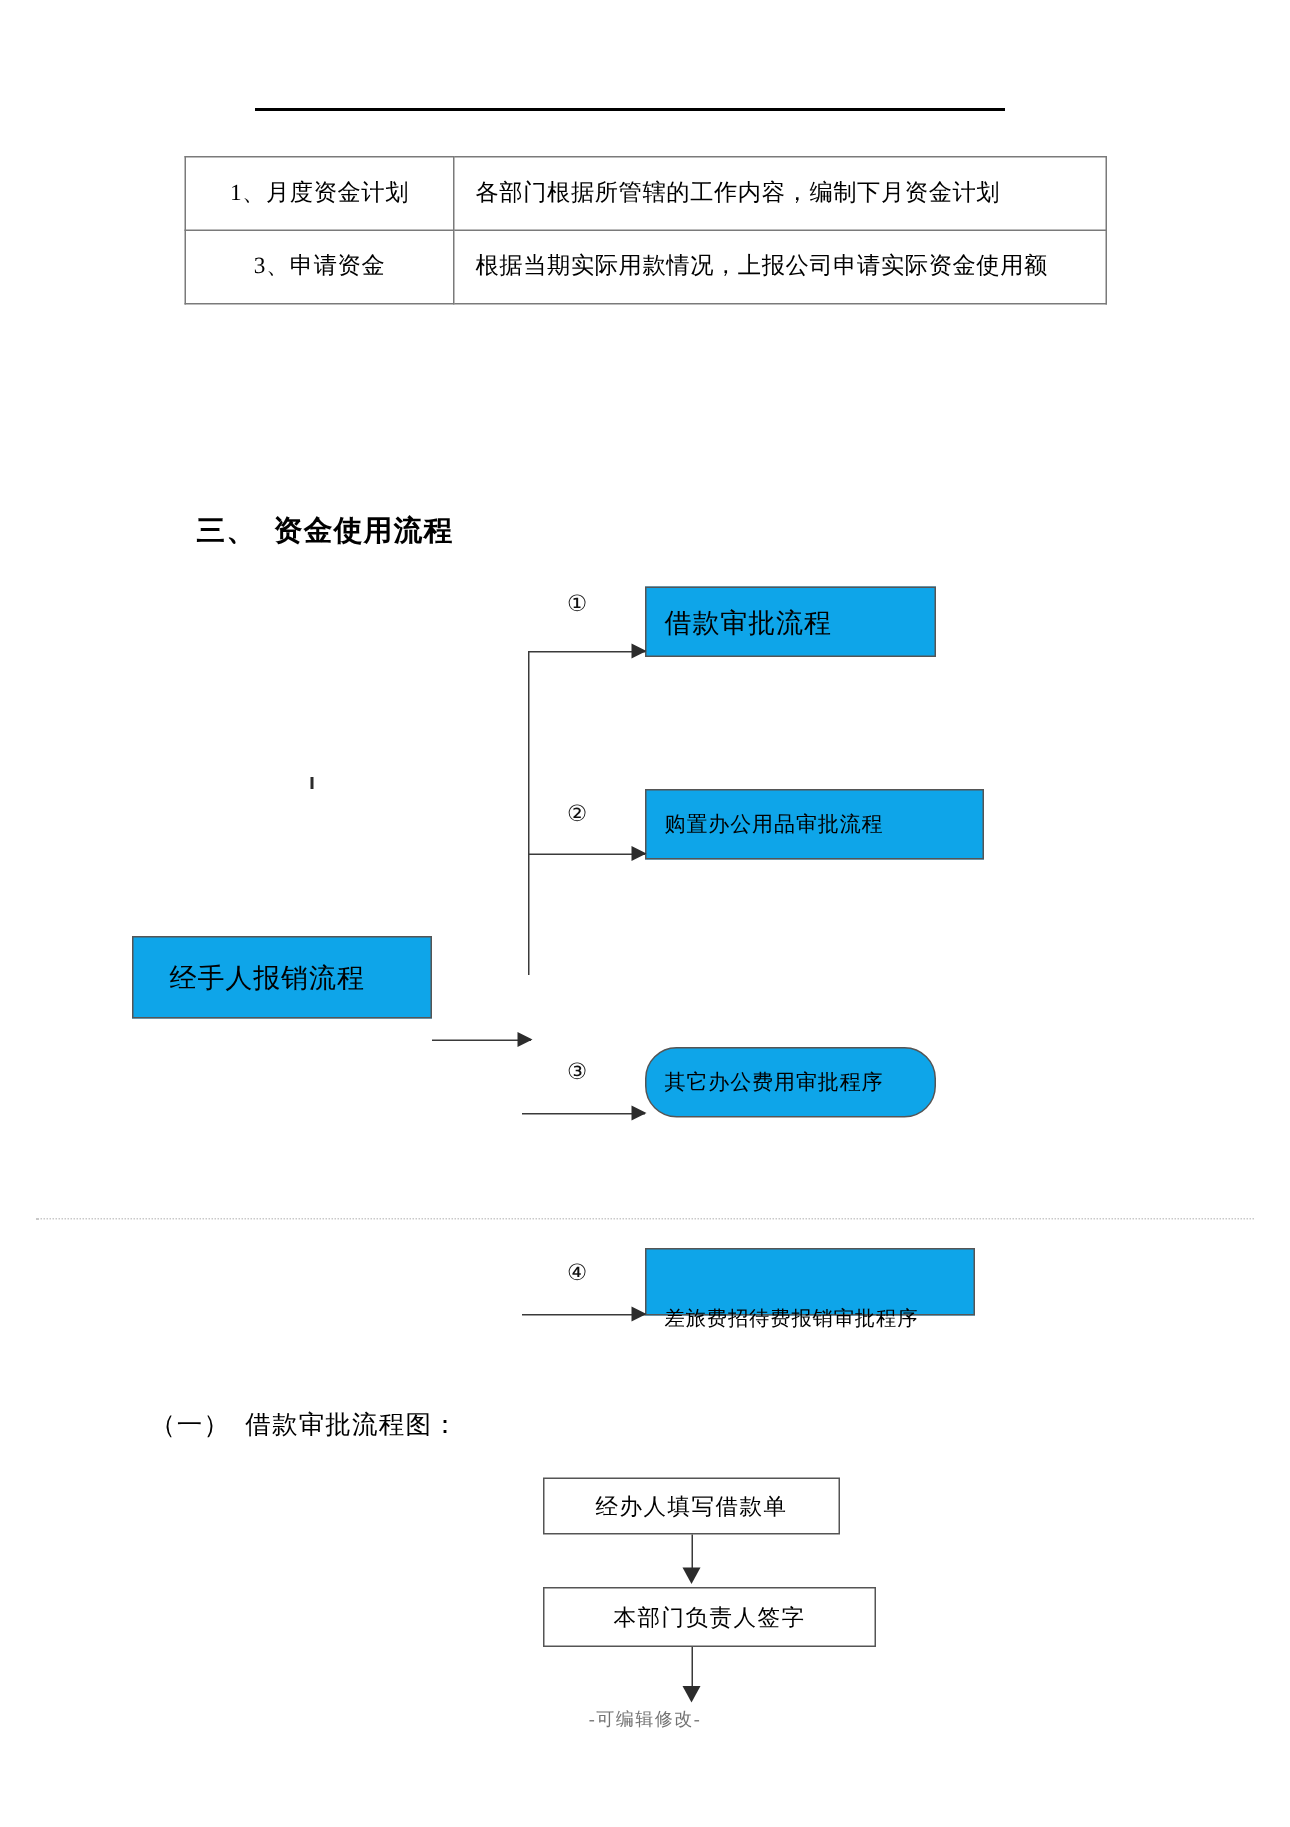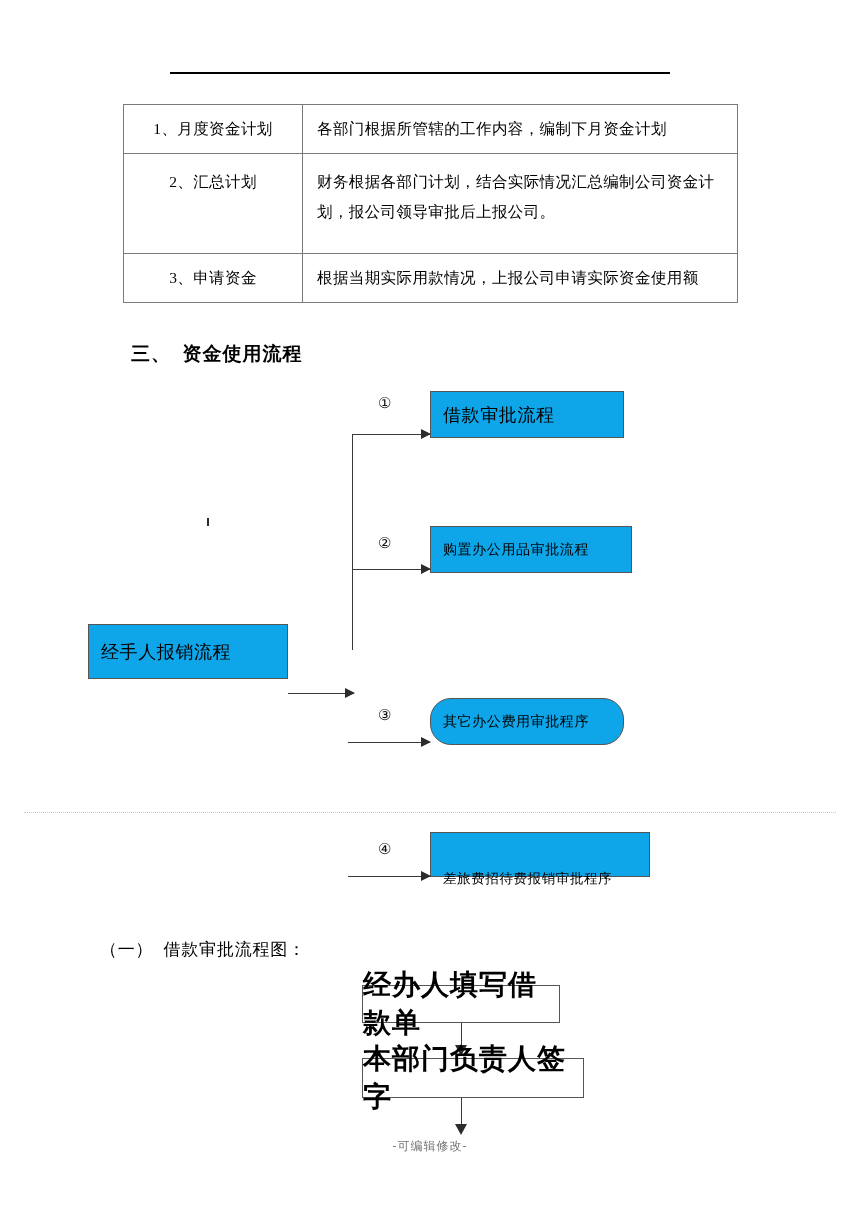--- a/index.html
+++ b/index.html
@@ -75,24 +75,24 @@
   .dbox > span {
     display: block;
     width: 100%;
     padding-left: 12px;
     letter-spacing: 0.6px;
   }
 
   .box-loan       { left: 430px; top: 391px; width: 194px; height: 47px; }
   .box-loan > span      { font-size: 18px; }
 
-  .box-office     { left: 430px; top: 526px; width: 202px; height: 47px; }
+  .box-office     { left: 430px; top: 526px; width: 226px; height: 47px; }
   .box-office > span    { font-size: 14px; }
 
-  .box-handler    { left: 88px; top: 624px; width: 200px; height: 55px; }
+  .box-handler    { left: 88px; top: 624px; width: 200px; height: 55px; padding-left: 12px; }
   .box-handler > span   { font-size: 18px; }
 
   .box-other      { left: 430px; top: 698px; width: 194px; height: 47px; border-radius: 21px; }
   .box-other > span     { font-size: 14px; }
 
   .box-travel     { left: 430px; top: 832px; width: 220px; height: 45px; }
   .box-travel > span    { font-size: 13.5px; margin-top: 48px; }
 
   
   .vline {
@@ -180,23 +180,22 @@
 
   
   .fbox {
     position: absolute;
     border: 1px solid #555;
     background: #fff;
     display: flex;
     align-items: center;
     justify-content: center;
     box-sizing: border-box;
-    font-size: 28px;
+    font-size: 15px;
     letter-spacing: 1px;
-    font-weight: bold;
   }
   .fbox-1 { left: 362px; top: 985px; width: 198px; height: 38px; }
   .fbox-2 { left: 362px; top: 1058px; width: 222px; height: 40px; }
 
   .fl-v1 { left: 461px; top: 1023px; height: 24px; }
   .fl-a1 { left: 455px; top: 1045px; }
   .fl-v2 { left: 461px; top: 1098px; height: 28px; }
   .fl-a2 { left: 455px; top: 1124px; }
 
   
@@ -215,24 +214,20 @@
 <body>
 
 <div class="top-rule"></div>
 
 <table class="plan-table">
   <tbody>
       <tr class="row-1">
     <td class="col-label">1、月度资金计划</td>
     <td>各部门根据所管辖的工作内容，编制下月资金计划</td>
   </tr>
-  <tr class="row-2">
-    <td class="col-label tall">2、汇总计划</td>
-    <td>财务根据各部门计划，结合实际情况汇总编制公司资金计划，报公司领导审批后上报公司。</td>
-  </tr>
   <tr class="row-3">
     <td class="col-label">3、申请资金</td>
     <td>根据当期实际用款情况，上报公司申请实际资金使用额</td>
   </tr>
 </tbody>
   </table>
 
 <div class="section-heading">三、  资金使用流程</div>
 
 <div class="dbox box-loan">

